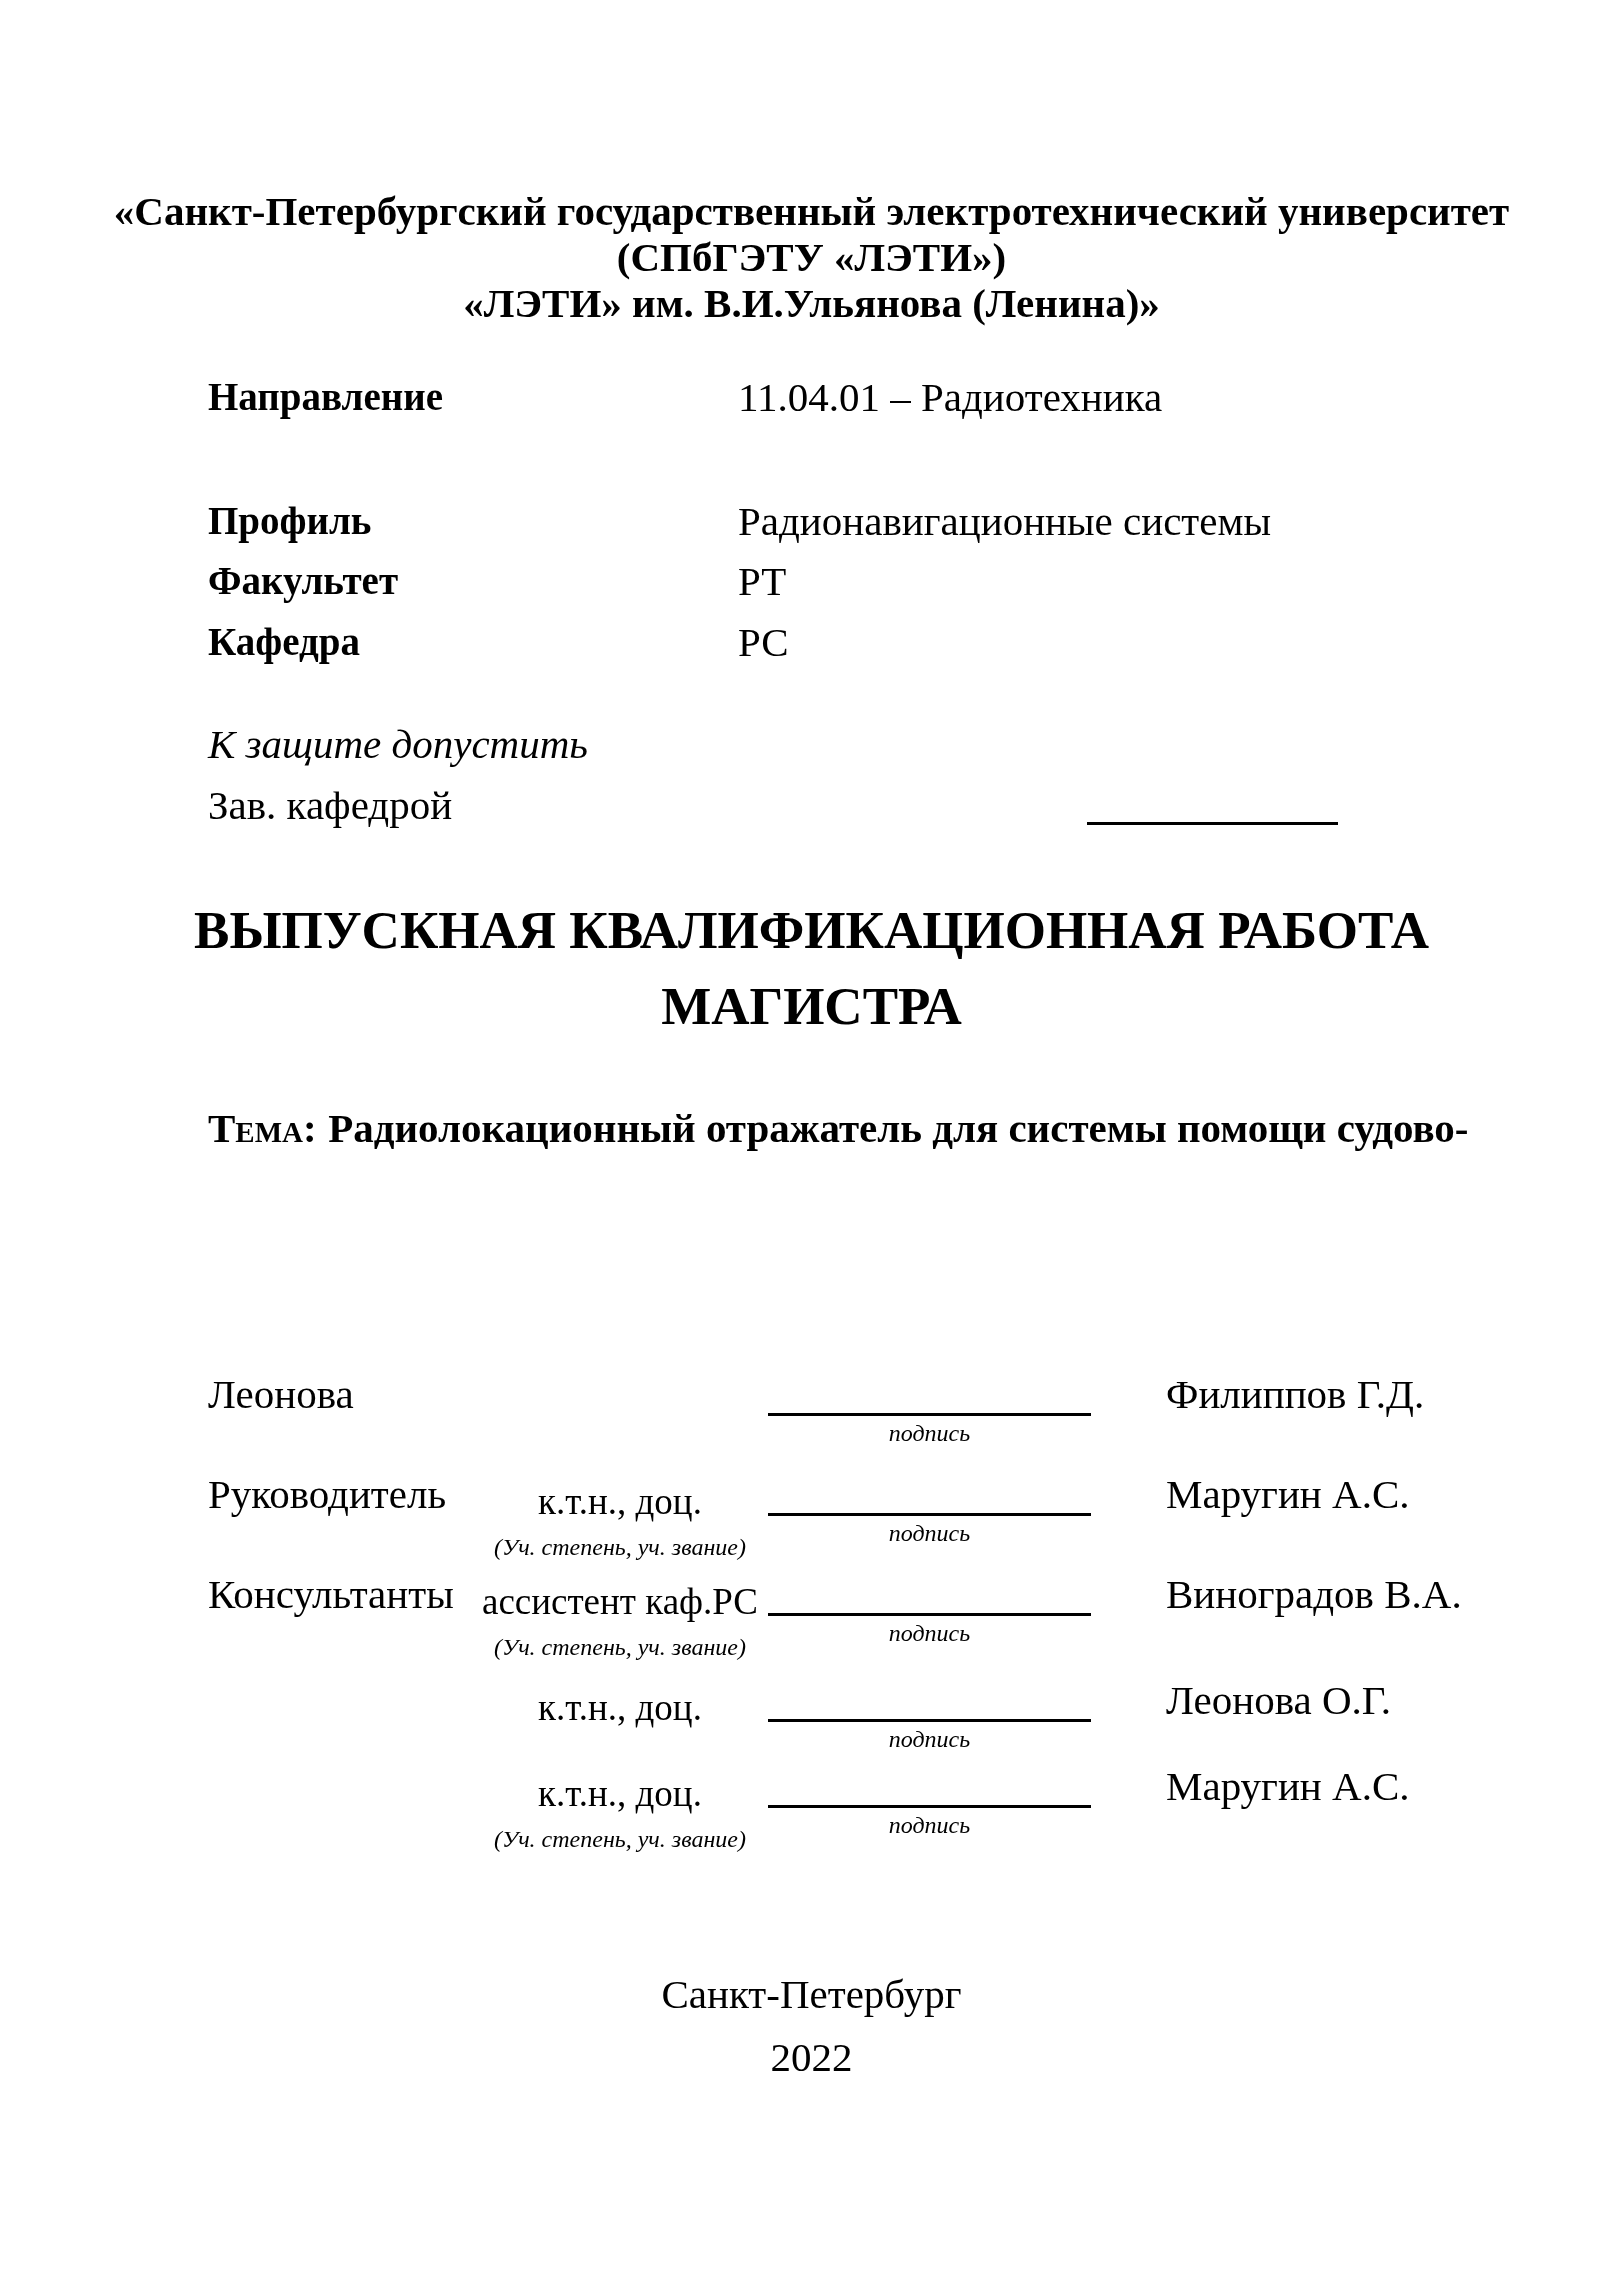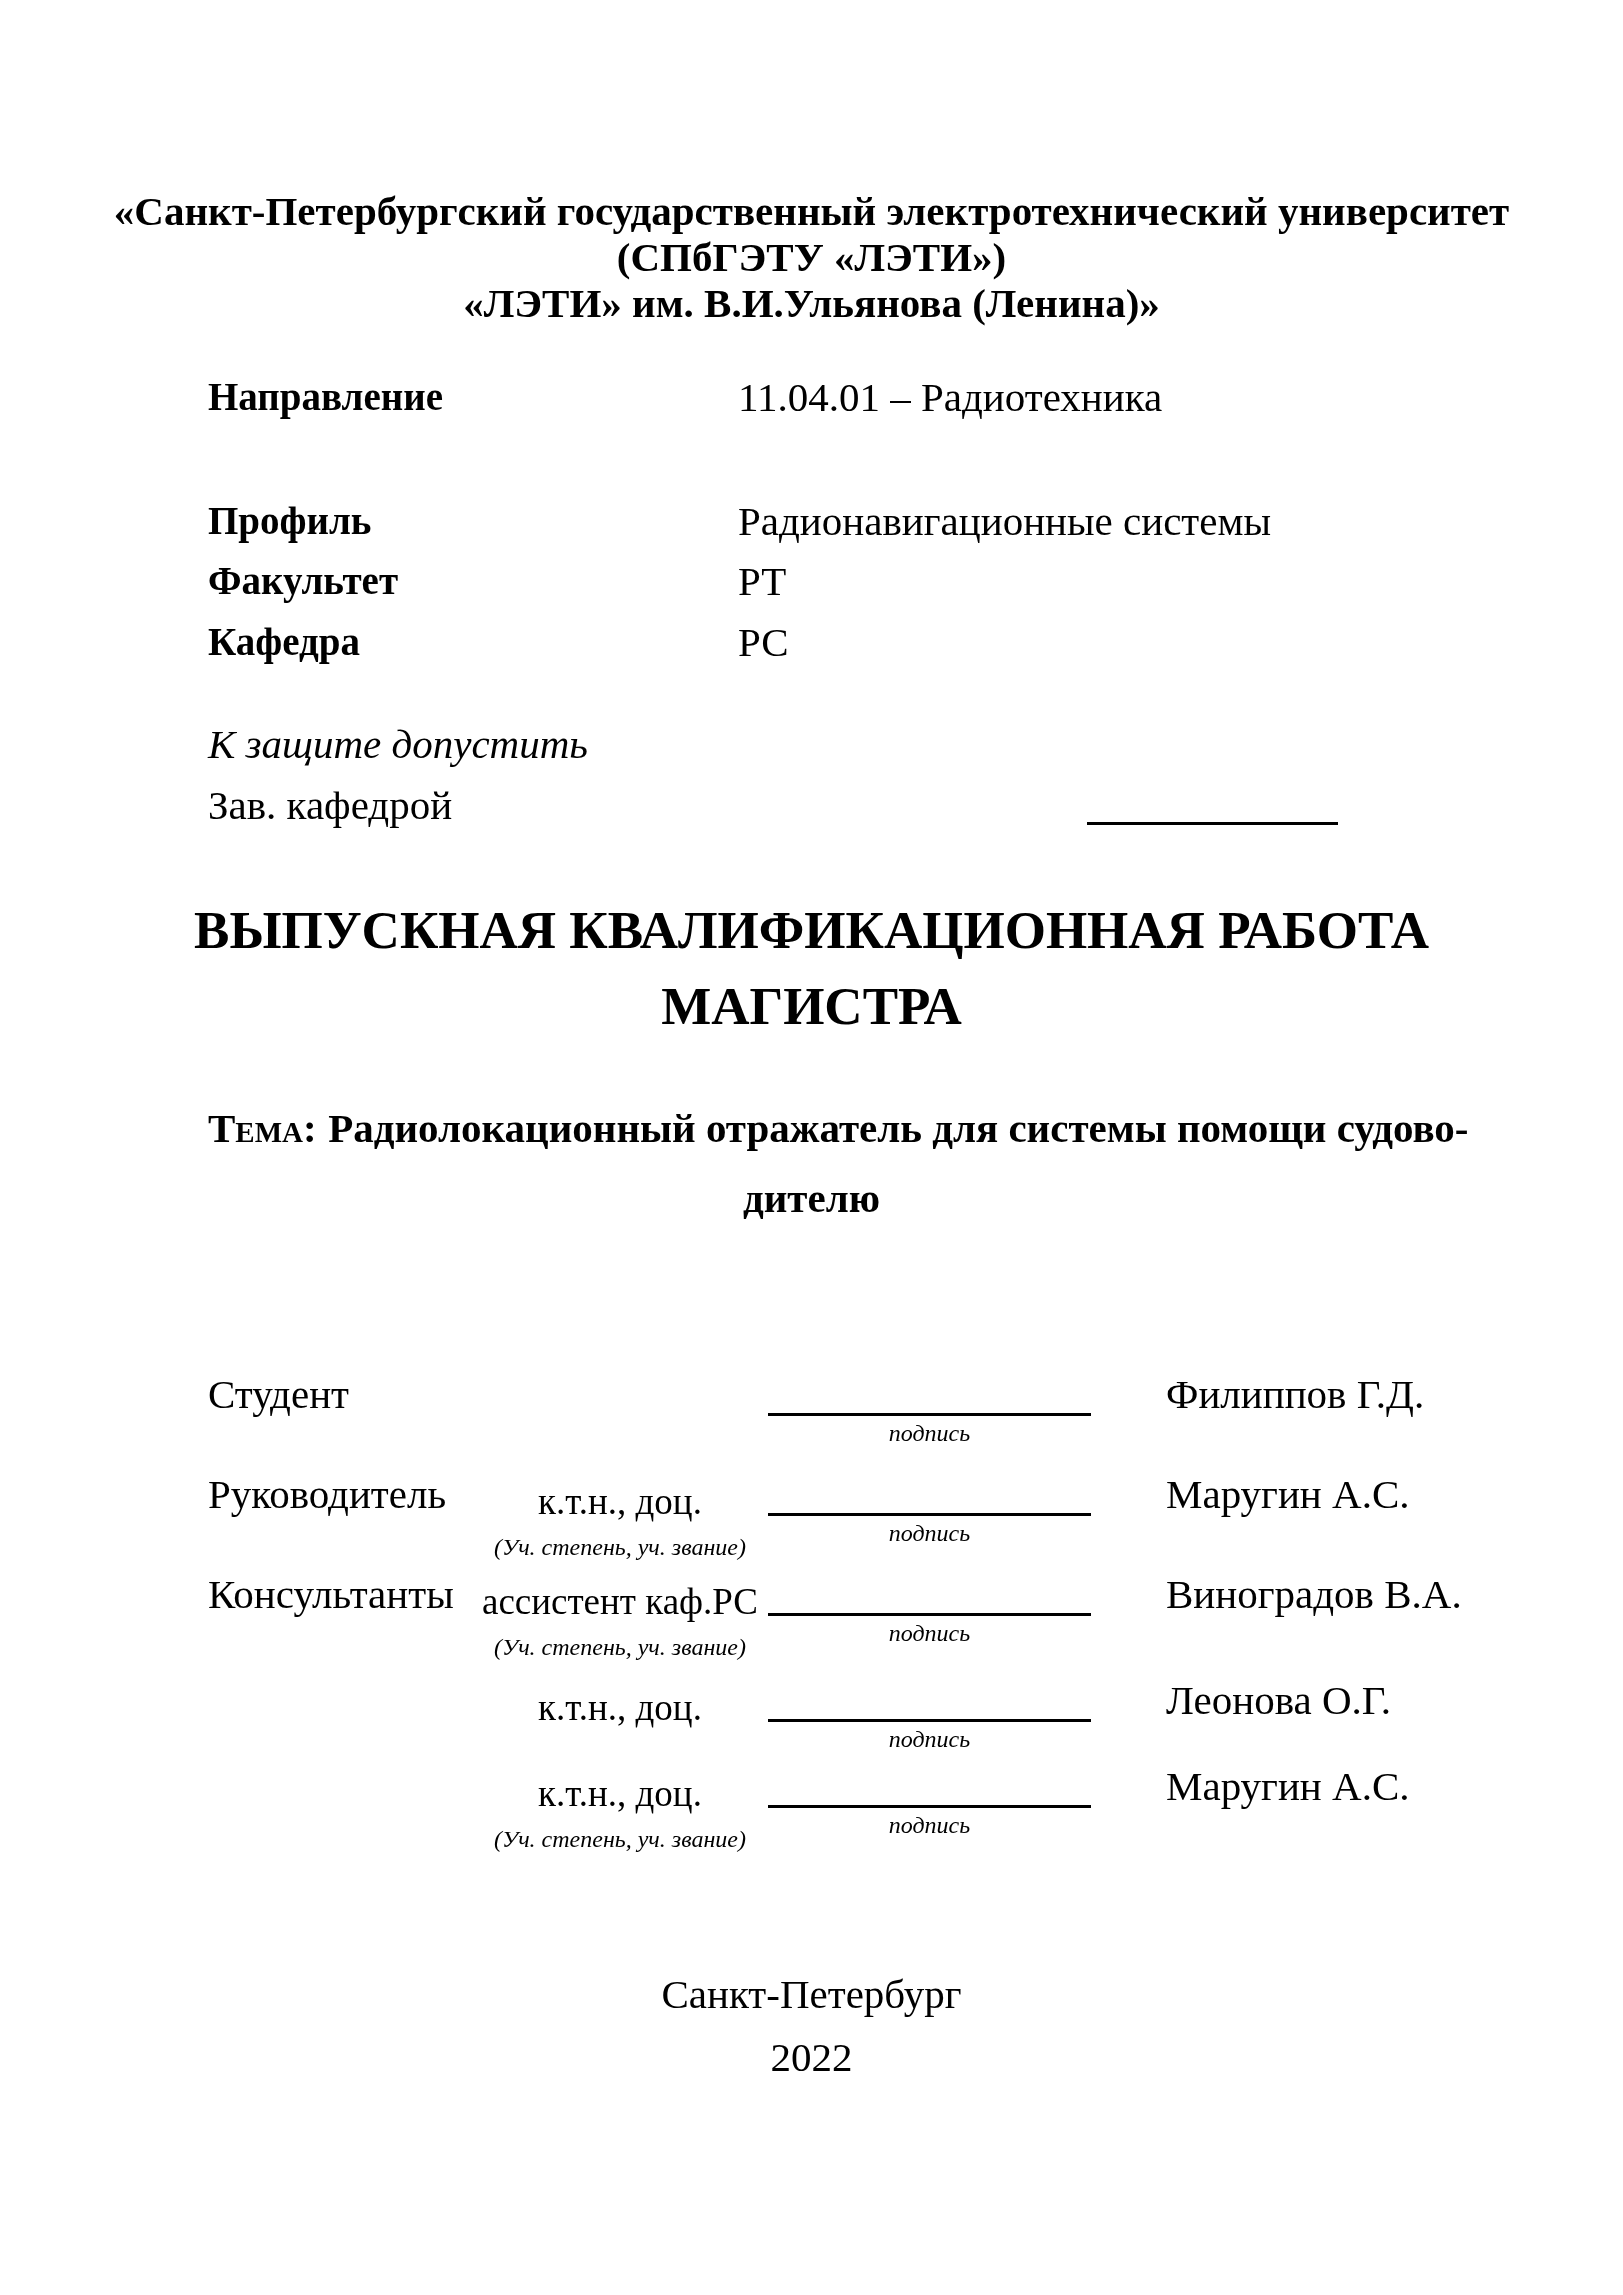--- a/index.html
+++ b/index.html
@@ -82,24 +82,23 @@
   <div class="abs field-value row-department">РС</div>
 
   <div class="abs admission-1">К защите допустить</div>
   <div class="abs admission-2">Зав. кафедрой</div>
   <div class="abs zav-line"></div>
 
   <div class="abs work-title-1">ВЫПУСКНАЯ КВАЛИФИКАЦИОННАЯ РАБОТА</div>
   <div class="abs work-title-2">МАГИСТРА</div>
 
   <div class="abs theme-1"><span class="theme-label">Тема:</span><span>Радиолокационный отражатель для системы помощи судово-</span></div>
-  <div class="abs theme-2">дителю</div>
 
   <div class="abs sig-row sig-row-1">
-    <div class="sig-role">Студент</div>
+    <div class="sig-role">Леонова</div>
     <div class="sig-degree">
       <div class="sig-degree-main"></div>
       <div class="sig-degree-note"></div>
     </div>
     <div class="sig-signbox">
       <div class="sig-line"></div>
       <div class="sig-caption">подпись</div>
     </div>
     <div class="sig-name">Филиппов Г.Д.</div>
   </div>

